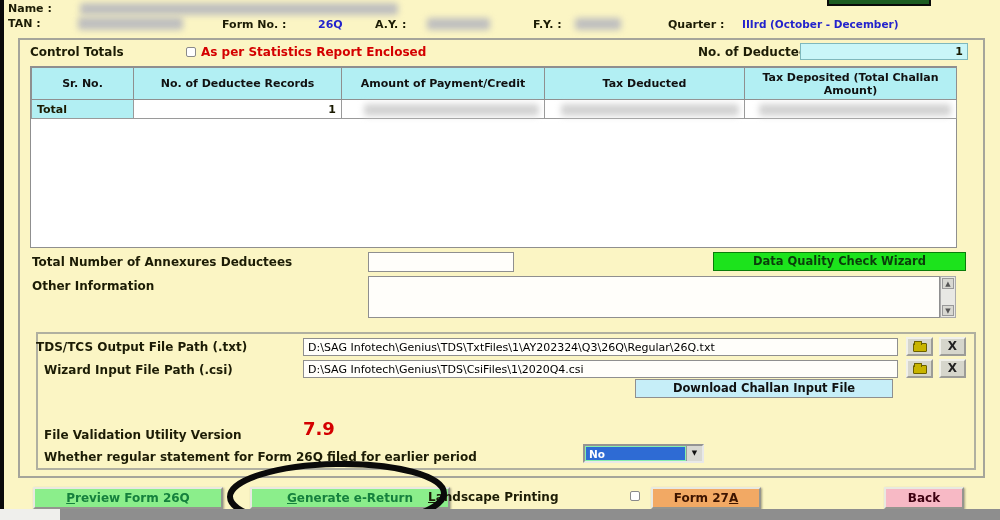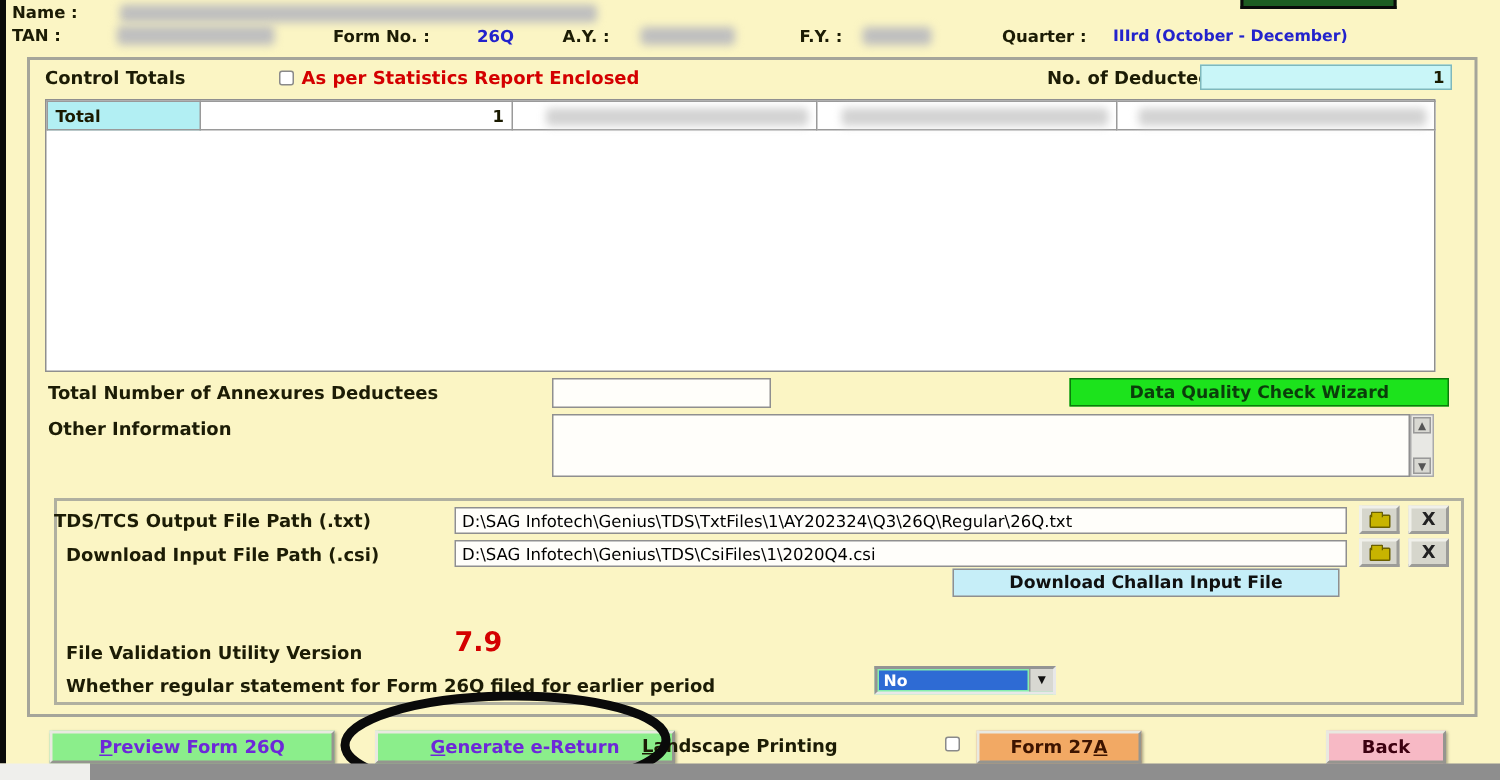--- a/index.html
+++ b/index.html
@@ -85,21 +85,21 @@
   #dropdown { left:583px; top:444px; width:121px; height:19px; border:2px inset #e8e8e8; background:#86efac; cursor:pointer; }
   #dropdown .sel { position:absolute; left:1px; top:1px; right:17px; bottom:1px; background:#2e6bd4; color:#fff; font-weight:bold; font-size:10.5px; padding:1px 3px; }
   #dropdown .arrow-btn { position:absolute; right:0; top:0; width:16px; height:100%; background:#d8d8d2; border-left:1px solid #999; text-align:center; font-size:7px; line-height:15px; color:#111; }
 
   
   .footer-btn {
     position:absolute; top:487px; height:22px; font-weight:bold; font-size:12px;
     border:2px outset #e9e9e0; text-align:center; line-height:19px; cursor:pointer;
     box-shadow:1px 1px 2px rgba(0,0,0,.35);
   }
-  .footer-btn.green { background:#8bee8b; color:#6d28d9; }
+  .footer-btn.green { background:#8bee8b; color:#15803d; }
   .footer-btn.orange { background:#f2a964; color:#3d1400; }
   .footer-btn.pink { background:#f7b9c5; color:#3d0010; }
 
   #ellipse-annot { left:224px; top:461px; width:226px; height:70px; pointer-events:none; }
   u { text-decoration:underline; }
 </style>
 </head>
 <body>
 
 <div id="screen">
@@ -136,20 +136,27 @@
   <div class="abs" id="grid-box">
     <table id="tbl">
       <colgroup>
         <col style="width:102px">
           <col style="width:208px">
           <col style="width:203px">
           <col style="width:200px">
           <col style="width:212px">
       </colgroup>
       <tbody>
+          <tr>
+        <th>Sr. No.</th>
+        <th>No. of Deductee Records</th>
+        <th>Amount of Payment/Credit</th>
+        <th>Tax Deducted</th>
+        <th>Tax Deposited (Total Challan Amount)</th>
+      </tr>
       <tr>
         <td class="total-cell">Total</td>
         <td class="num">1</td>
         <td>
               <span class="cell-blur blur light" style="width:175px;"></span>
             </td>
         <td>
               <span class="cell-blur blur light" style="width:178px;"></span>
             </td>
         <td>
@@ -172,21 +179,21 @@
     <div class="scroll-arrow" style="bottom:1px;">▼</div>
   </div>
 
   <div class="abs" id="file-box"></div>
 
   <div class="abs lbl" style="left:36px; top:340px; font-size:12px;">TDS/TCS Output File Path (.txt)</div>
   <input class="abs text-input" style="left: 303px; top: 338px; width: 595px; height: 18px;" value="D:\SAG Infotech\Genius\TDS\TxtFiles\1\AY202324\Q3\26Q\Regular\26Q.txt">
   <div class="mini-btn" style="left:906px; top:337px;"><span class="folder-glyph"></span></div>
   <div class="mini-btn" style="left:939px; top:337px;"><span class="x-glyph">X</span></div>
 
-  <div class="abs lbl" style="left:44px; top:363px; font-size:12px;">Download Input File Path (.csi)</div>
+  <div class="abs lbl" style="left:44px; top:363px; font-size:12px;">Wizard Input File Path (.csi)</div>
   <input class="abs text-input" style="left: 303px; top: 360px; width: 595px; height: 18px;" value="D:\SAG Infotech\Genius\TDS\CsiFiles\1\2020Q4.csi">
   <div class="mini-btn" style="left:906px; top:359px;"><span class="folder-glyph"></span></div>
   <div class="mini-btn" style="left:939px; top:359px;"><span class="x-glyph">X</span></div>
 
   <div class="abs lbl" style="left:44px; top:428px; font-size:12px;">File Validation Utility Version</div>
 
   <div class="abs cyan-btn" style="left:635px; top:379px; width:258px; height:19px;">Download Challan Input File</div>
   <div class="abs red" style="left:303px; top:418px; font-size:18px;">7.9</div>
 
   <div class="abs lbl" style="left:44px; top:450px; font-size:12px;">Whether regular statement for Form 26Q filed for earlier period</div>

